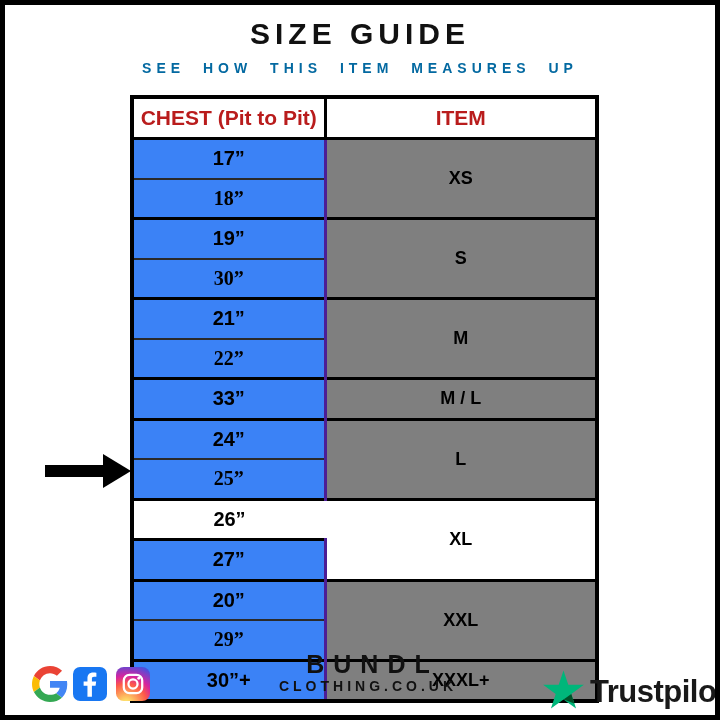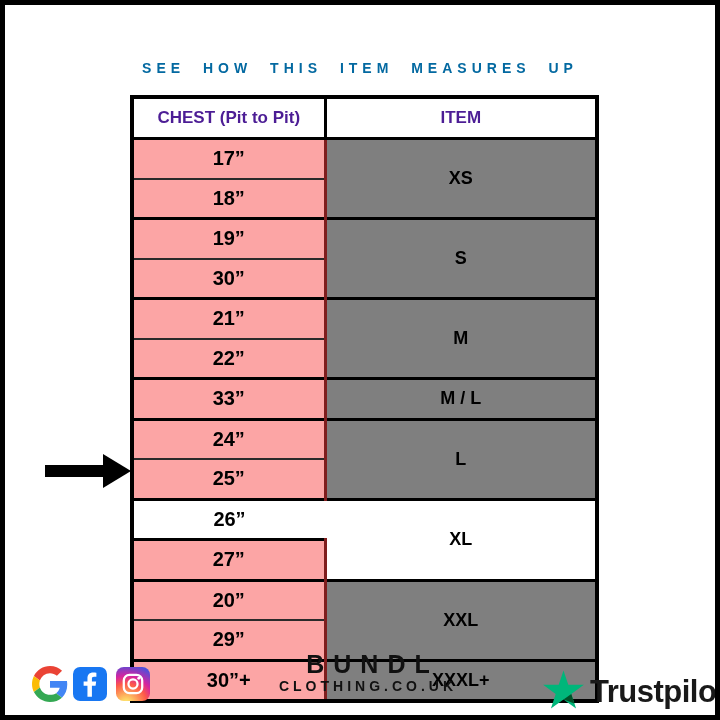--- a/index.html
+++ b/index.html
@@ -35,42 +35,42 @@
   table.size-table {
     position:absolute; left:125px; top:90px;
     width:465px;
     border-collapse:collapse;
     table-layout:fixed;
     border:4px solid #000;
   }
   .size-table col.c-chest { width:193px; }
   .size-table col.c-size  { width:272px; }
   .size-table th {
-    background:#fff; color:#4c1d95;
+    background:#fff; color:#b91c1c;
     height:36px;
-    font-size:17px; font-weight:700;
+    font-size:21px; font-weight:700;
     text-align:center;
     border-bottom:3px solid #000;
   }
   .size-table th.ch { border-right:3px solid #000; }
   .size-table td {
     text-align:center; vertical-align:middle;
     height:35.5px;
     color:#000;
   }
   td.chest {
-    background:#fca5a5;
-    border-right:3px solid #7f1d1d;
+    background:#3b82f6;
+    border-right:3px solid #4c1d95;
     font-size:20px; font-weight:700;
   }
   td.size {
     background:#7f7f7f;
     font-size:18px; font-weight:700;
   }
-  .bt-thin  { border-top:2px solid #2a2a2a; }
+  .bt-thin  { border-top:2px solid #2a2a2a;font-family:Liberation Serif, serif; }
   .bt-group { border-top:3px solid #000; }
   td.white  { background:#fff; }
   td.no-div { border-right:0; }
 
   
   .arrow {
     position:absolute; left:40px; top:449px;
     width:86px; height:34px;
   }
 
@@ -107,20 +107,21 @@
     margin-left:6px; margin-top:5px;
     font-size:31px; font-weight:700;
     letter-spacing:-0.5px; color:#191919;
   }
 </style>
 </head>
 <body>
 
 <div class="page">
 
+  <div class="title">SIZE GUIDE</div>
   <div class="subtitle">SEE HOW THIS ITEM MEASURES UP</div>
 
   <table class="size-table">
     <colgroup>
         <col class="c-chest">
         <col class="c-size">
       </colgroup>
     <thead>
       <tr>
         <th class="ch">CHEST (Pit to Pit)</th>

